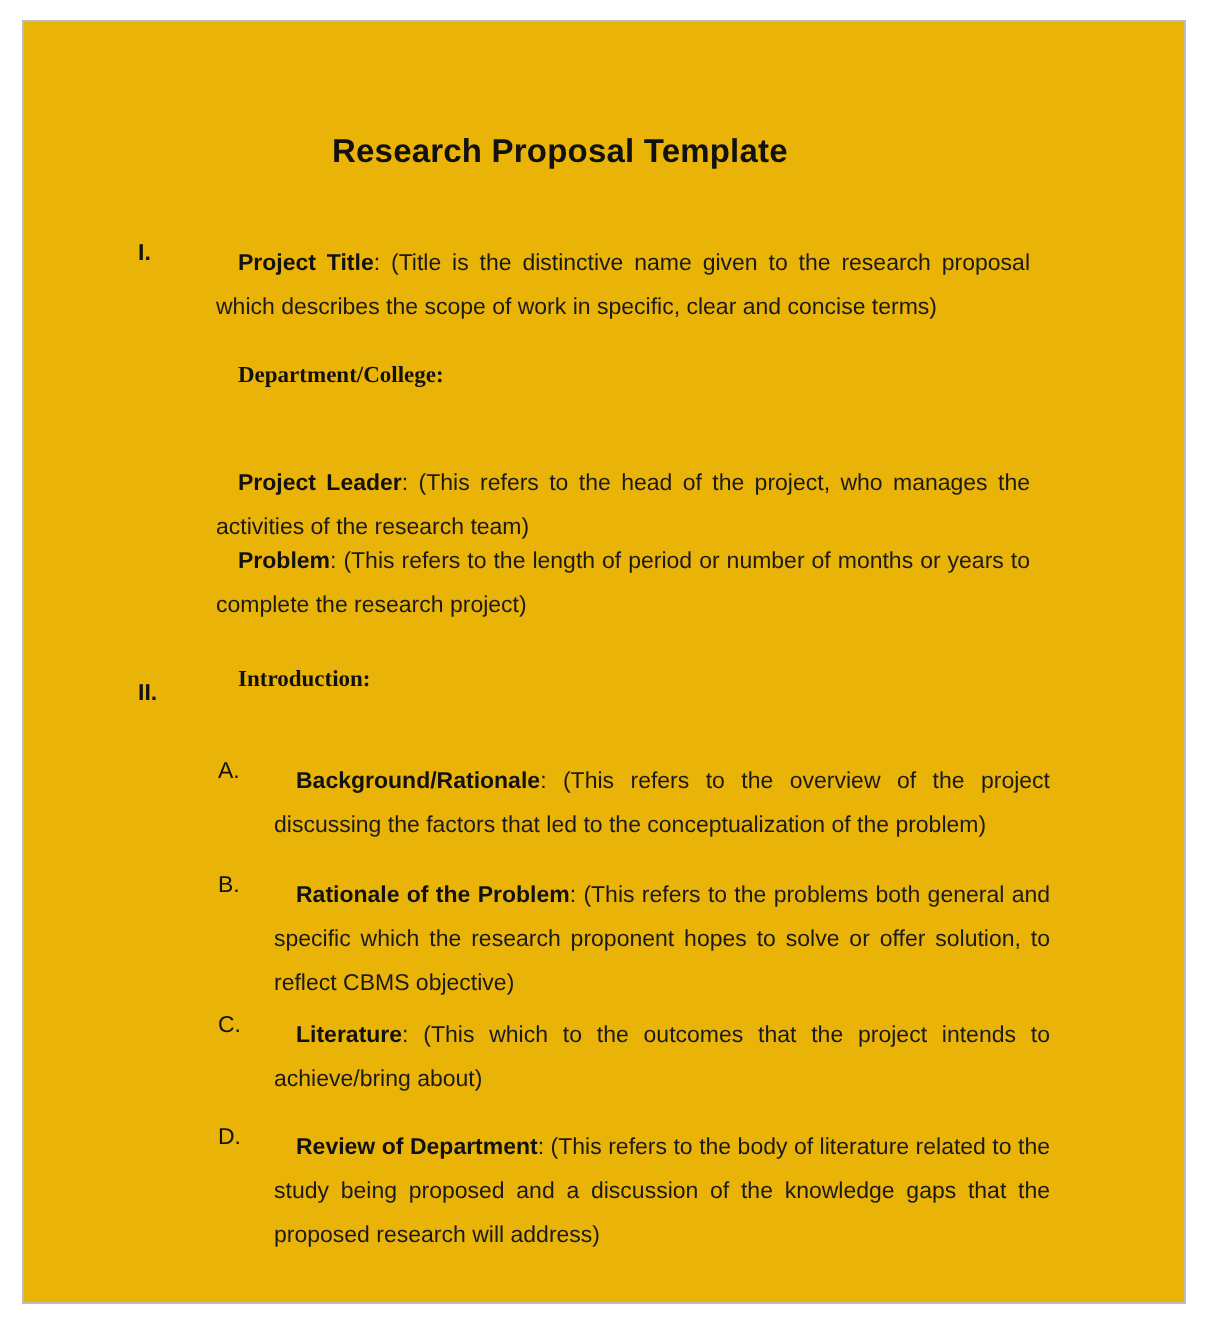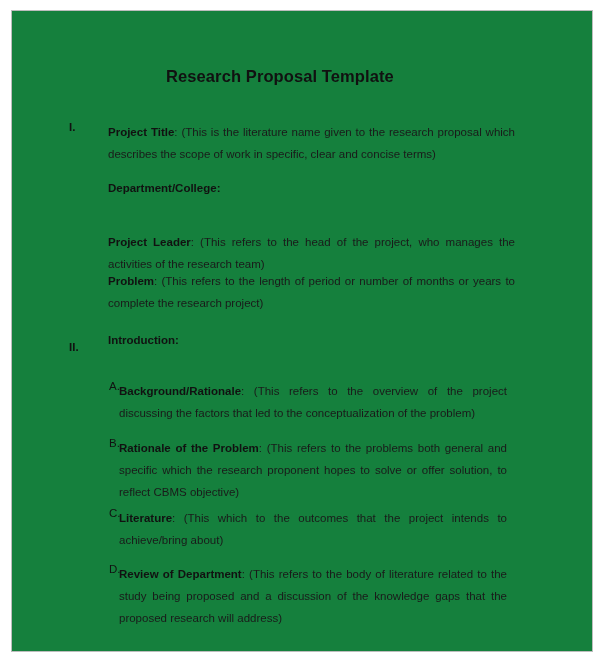--- a/index.html
+++ b/index.html
@@ -14,21 +14,21 @@
     color: #1a1a1a;
     overflow: hidden;
   }
   .page-frame {
     position: absolute;
     left: 11px;
     top: 10px;
     width: 582px;
     height: 642px;
     border: 1px solid #bdbdbd;
-    background: #15803d;
+    background: #eab308;
     box-sizing: border-box;
   }
   .doc-body {
     position: absolute;
     left: 0;
     top: 0;
     width: 582px;
     height: 642px;
   }
   .doc-title {
@@ -59,41 +59,42 @@
     position: absolute;
     font-size: 11.5px;
     line-height: 22px;
     color: #1a1a1a;
     text-align: justify;
     text-justify: inter-word;
   }
   .para .lead {
     font-weight: bold;
     color: #111111;
+    margin-left: 11px;
   }
   
   .lvl1 > .marker { left: 57px; }
   .lvl1 > .para   { left: 96px; width: 407px; }
   
   .lvl2 > .marker { left: 97px; }
-  .lvl2 > .para   { left: 107px; width: 388px; }
-  .nojustify { text-align: left; }
+  .lvl2 > .para   { left: 125px; width: 388px; }
+  .nojustify { text-align: left; font-family: Liberation Serif, serif; }
 </style>
 </head>
 <body>
 
 <div class="page-frame">
   <div class="doc-body">
 
     <div class="doc-title">Research Proposal Template</div>
 
     <div class="section lvl1" style="top:0">
       <span class="marker" style="top:110px">I.</span>
       <div class="para" style="top:110px">
-        <span class="lead">Project Title</span><span>: (This is the literature name given to the research proposal which describes the scope of work in specific, clear and concise terms)</span>
+        <span class="lead">Project Title</span><span>: (Title is the distinctive name given to the research proposal which describes the scope of work in specific, clear and concise terms)</span>
       </div>
     </div>
 
     <div class="section lvl1" style="top:0">
       <div class="para nojustify" style="top:166px">
         <span class="lead">Department/College:</span><span></span>
       </div>
     </div>
 
     <div class="section lvl1" style="top:0">

